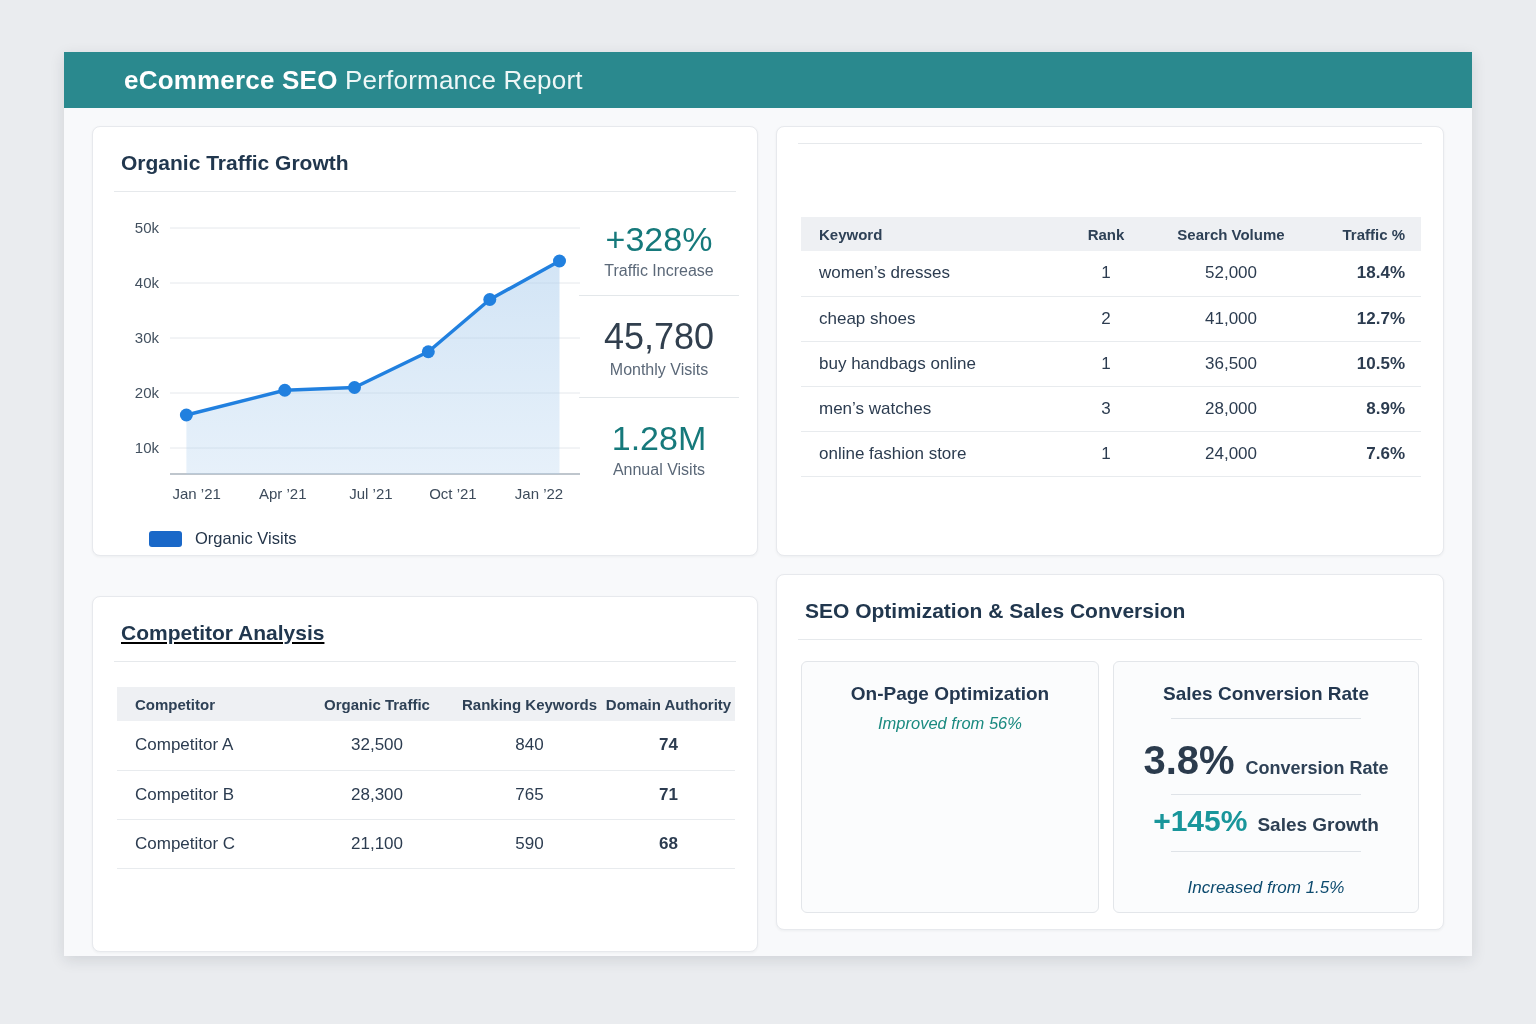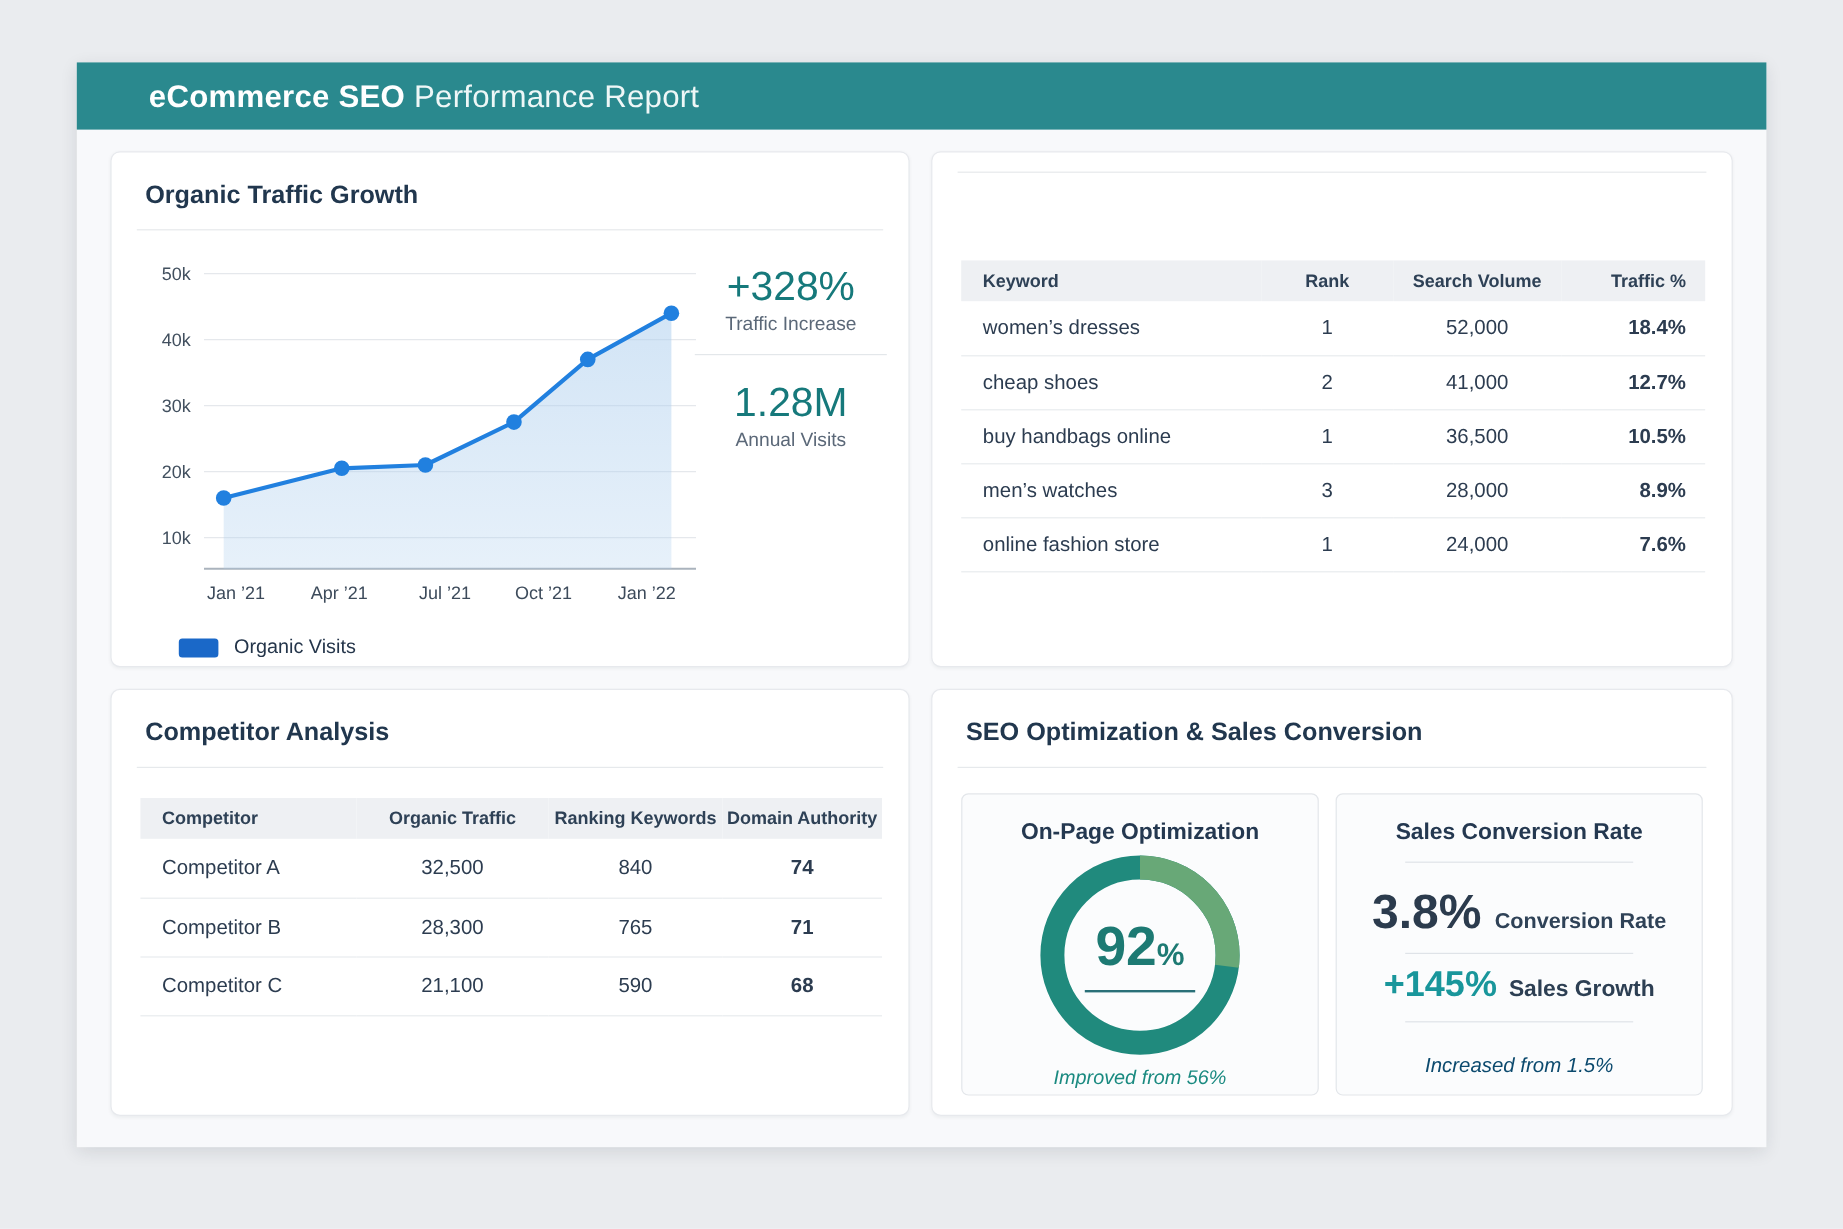--- a/index.html
+++ b/index.html
@@ -10,21 +10,21 @@
             background:#f8f9fb; box-shadow:0 4px 14px rgba(25,35,50,.12); }
 
   .header { height:56px; background:#2a898e; display:flex; align-items:center; padding-left:60px; }
   .header h1 { font-size:26px; color:#eef7f7; font-weight:400; letter-spacing:.2px; }
   .header h1 .bold { font-weight:700; color:#ffffff; }
 
   .card { position:absolute; background:#ffffff; border:1px solid #e7e9ed; border-radius:8px;
           box-shadow:0 1px 3px rgba(20,30,45,.05); }
   #card-traffic     { left:28px;  top:74px;  width:666px; height:430px; }
   #card-keywords    { left:712px; top:74px;  width:668px; height:430px; }
-  #card-competitors { left:28px;  top:522px; width:666px; height:356px; }
+  #card-competitors { left:28px;  top:544px; width:666px; height:356px;text-decoration:underline; }
   #card-seo         { left:712px; top:522px; width:668px; height:356px; }
 
   .card h2 { font-size:21px; font-weight:700; color:#21374e; padding:24px 28px 0; }
   .card .rule { height:1px; background:#e6e9ec; margin:16px 21px 0; }
 
   
   .chart-wrap { position:absolute; left:14px; top:88px; width:484px; }
   .legend { display:flex; align-items:center; gap:13px; margin:10px 0 0 42px; }
   .legend-swatch { width:33px; height:16px; border-radius:3px; background:#1a68c8; display:inline-block; }
   .legend-label { font-size:16.5px; color:#24354a; }
@@ -141,20 +141,24 @@
       <div class="legend">
         <span class="legend-swatch"></span>
         <span class="legend-label">Organic Visits</span>
       </div>
     </div>
     <div class="stats">
       <div class="stat b1">
         <div class="val accent">+328%</div>
         <div class="lbl">Traffic Increase</div>
       </div>
+      <div class="stat b2">
+        <div class="val dark">45,780</div>
+        <div class="lbl">Monthly Visits</div>
+      </div>
       <div class="stat b3">
         <div class="val accent">1.28M</div>
         <div class="lbl">Annual Visits</div>
       </div>
     </div>
   </section>
 
   <section class="card" id="card-keywords">
     <div class="rule"></div>
     <table class="tbl" id="kw-table">
@@ -235,30 +239,20 @@
         </tbody>
     </table>
   </section>
 
   <section class="card" id="card-seo">
     <h2>SEO Optimization &amp; Sales Conversion</h2>
     <div class="rule"></div>
 
     <div class="subcard" id="sub-onpage">
       <h3>On-Page Optimization</h3>
-      <div class="donut-wrap">
-        <svg id="donut" viewBox="0 0 168 168" width="168" height="168">
-            <circle cx="84" cy="84" r="73" fill="none" stroke="#208a7d" stroke-width="20"></circle>
-            <circle cx="84" cy="84" r="73" fill="none" stroke="#68a877" stroke-width="20" stroke-dasharray="123.84158240450965 334.8309450196001" transform="rotate(-90 84 84)"></circle>
-          </svg>
-        <div class="donut-center">
-          <div class="donut-value"><span>92</span><span class="pct">%</span></div>
-          <div class="donut-underline"></div>
-        </div>
-      </div>
       <div class="donut-caption">Improved from 56%</div>
     </div>
 
     <div class="subcard" id="sub-conv">
       <h3>Sales Conversion Rate</h3>
       <div class="mini-rule"></div>
       <div class="conv-row">
         <span class="conv-big">3.8%</span>
         <span class="conv-lbl">Conversion Rate</span>
       </div>

